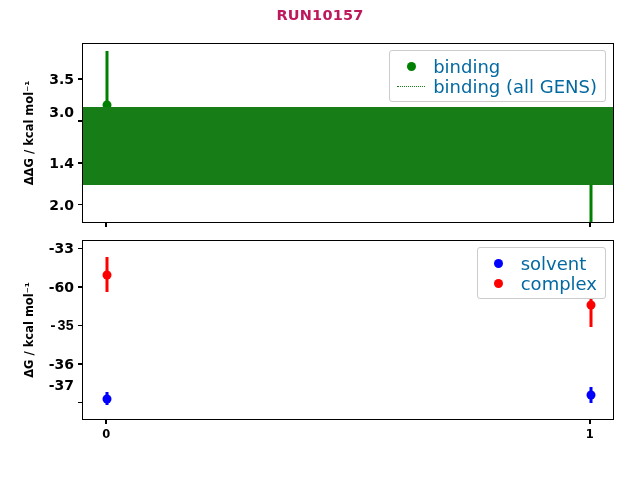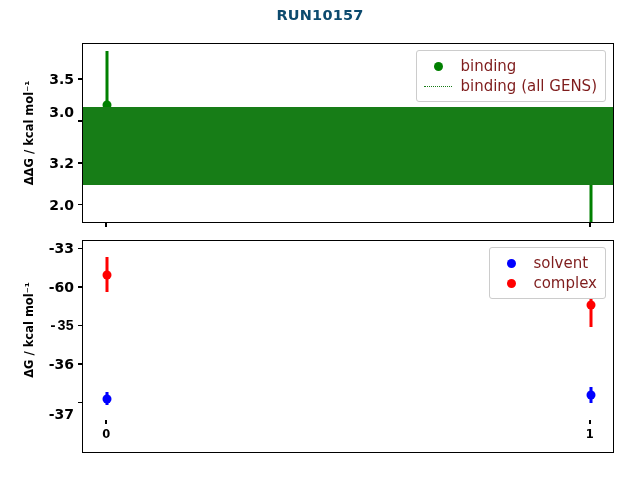--- a/index.html
+++ b/index.html
@@ -1,25 +1,25 @@
 <!DOCTYPE html>
 <html><head>
 <meta charset="utf-8">
 <style>
   html,body{margin:0;padding:0;background:#ffffff;}
   body{width:640px;height:480px;overflow:hidden;
        font-family:"DejaVu Sans","Liberation Sans",sans-serif;}
   #fig{position:relative;width:640px;height:480px;background:#ffffff;}
 
   .title{position:absolute;left:0;top:7px;width:640px;text-align:center;
-         font-size:14.5px;font-weight:bold;color:#0c4a6e;letter-spacing:.2px;}
+         font-size:14.5px;font-weight:bold;color:#be185d;letter-spacing:.2px;}
 
   .axes{position:absolute;box-sizing:border-box;border:1.6px solid #000;background:#fff;overflow:hidden;}
   #ax-top{left:82px;top:43px;width:532px;height:180px;}
-  #ax-bot{left:82px;top:240px;width:532px;height:213px;}
+  #ax-bot{left:82px;top:240px;width:532px;height:180px;}
 
   .ylabel{position:absolute;transform-origin:50% 50%;transform:rotate(-90deg);
           font-size:11.5px;font-weight:bold;color:#000;white-space:nowrap;text-align:center;}
   #ylab-top{left:-61px;top:126px;width:180px;}
   #ylab-bot{left:-61px;top:323px;width:180px;}
 
   .xlabel{position:absolute;left:82px;top:450px;width:532px;text-align:center;
           font-size:11.5px;font-weight:bold;color:#000;}
 
   .ytick{position:absolute;right:0;width:46px;text-align:right;
@@ -30,21 +30,21 @@
   .xtick-mark{position:absolute;width:1.6px;height:4px;background:#000;}
 
   .marker{position:absolute;border-radius:50%;transform:translate(-50%,-50%);}
   .ebar{position:absolute;transform:translateX(-50%);}
   .gensline{position:absolute;}
 
   .legend{position:absolute;background:#fff;border:1px solid #ccc;border-radius:3px;
           padding:5px 8px 5px 6px;box-shadow:0 0 0 0 #fff;}
   .legend-row{display:flex;align-items:center;height:20px;}
   .legend-key{width:30px;display:flex;align-items:center;justify-content:center;margin-right:7px;}
-  .legend-txt{font-size:15px;color:#7f1d1d;white-space:nowrap;}
+  .legend-txt{font-size:18px;color:#0369a1;white-space:nowrap;}
   .lg-dot{width:9px;height:9px;border-radius:50%;}
   .lg-dash{width:28px;height:0;border-top:1.6px dotted #177d17;}
 </style>
 </head>
 <body>
 
 <div id="fig">
 
   <div class="title">RUN10157</div>
 
@@ -96,34 +96,34 @@
           </span>
           <span class="legend-txt">complex</span>
         </div>
       </div>
     </div>
 
 
 <div class="ytick-mark" style="left: 78px; top: 203.781px; position: absolute;"></div>
     <div class="ytick" style="left: 28px; top: 204.581px; right: auto;">2.0</div>
     <div class="ytick-mark" style="left: 78px; top: 161.921px; position: absolute;"></div>
-    <div class="ytick" style="left: 28px; top: 162.721px; right: auto;">3.2</div>
+    <div class="ytick" style="left: 28px; top: 162.721px; right: auto;">1.4</div>
     <div class="ytick-mark" style="left: 78px; top: 120.06px; position: absolute;"></div>
     <div class="ytick" style="left: 28px; top: 112px; right: auto;">3.0</div>
     <div class="ytick-mark" style="left: 78px; top: 78.2px; position: absolute;"></div>
     <div class="ytick" style="left: 28px; top: 79px; right: auto;">3.5</div>
     <div class="xtick-mark" style="position: absolute; left: 105.382px; top: 223px;"></div>
     <div class="xtick-mark" style="position: absolute; left: 589.018px; top: 223px;"></div>
     <div class="ytick-mark" style="left: 78px; top: 247.68px; position: absolute;"></div>
     <div class="ytick" style="left: 28px; top: 248.48px; right: auto;">-33</div>
     <div class="ytick-mark" style="left: 78px; top: 286.224px; position: absolute;"></div>
     <div class="ytick" style="left: 28px; top: 287.024px; right: auto;">-60</div>
     <div class="ytick-mark" style="left: 78px; top: 324.767px; position: absolute;"></div>
     <div class="ytick" style="left: 28px; top: 325.567px; right: auto; font-family: Liberation Mono, monospace;">-35</div>
     <div class="ytick-mark" style="left: 78px; top: 363.311px; position: absolute;"></div>
     <div class="ytick" style="left: 28px; top: 364.111px; right: auto;">-36</div>
     <div class="ytick-mark" style="left: 78px; top: 401.855px; position: absolute;"></div>
-    <div class="ytick" style="left: 28px; top: 414px; right: auto;">-37</div>
+    <div class="ytick" style="left: 28px; top: 385px; right: auto;">-37</div>
     <div class="xtick-mark" style="position: absolute; left: 105.382px; top: 420px;"></div>
     <div class="xtick" style="left: 106.182px; top: 427px;">0</div>
     <div class="xtick-mark" style="position: absolute; left: 589.018px; top: 420px;"></div>
     <div class="xtick" style="left: 589.818px; top: 427px;">1</div>
   </div>
 
 </body></html>

